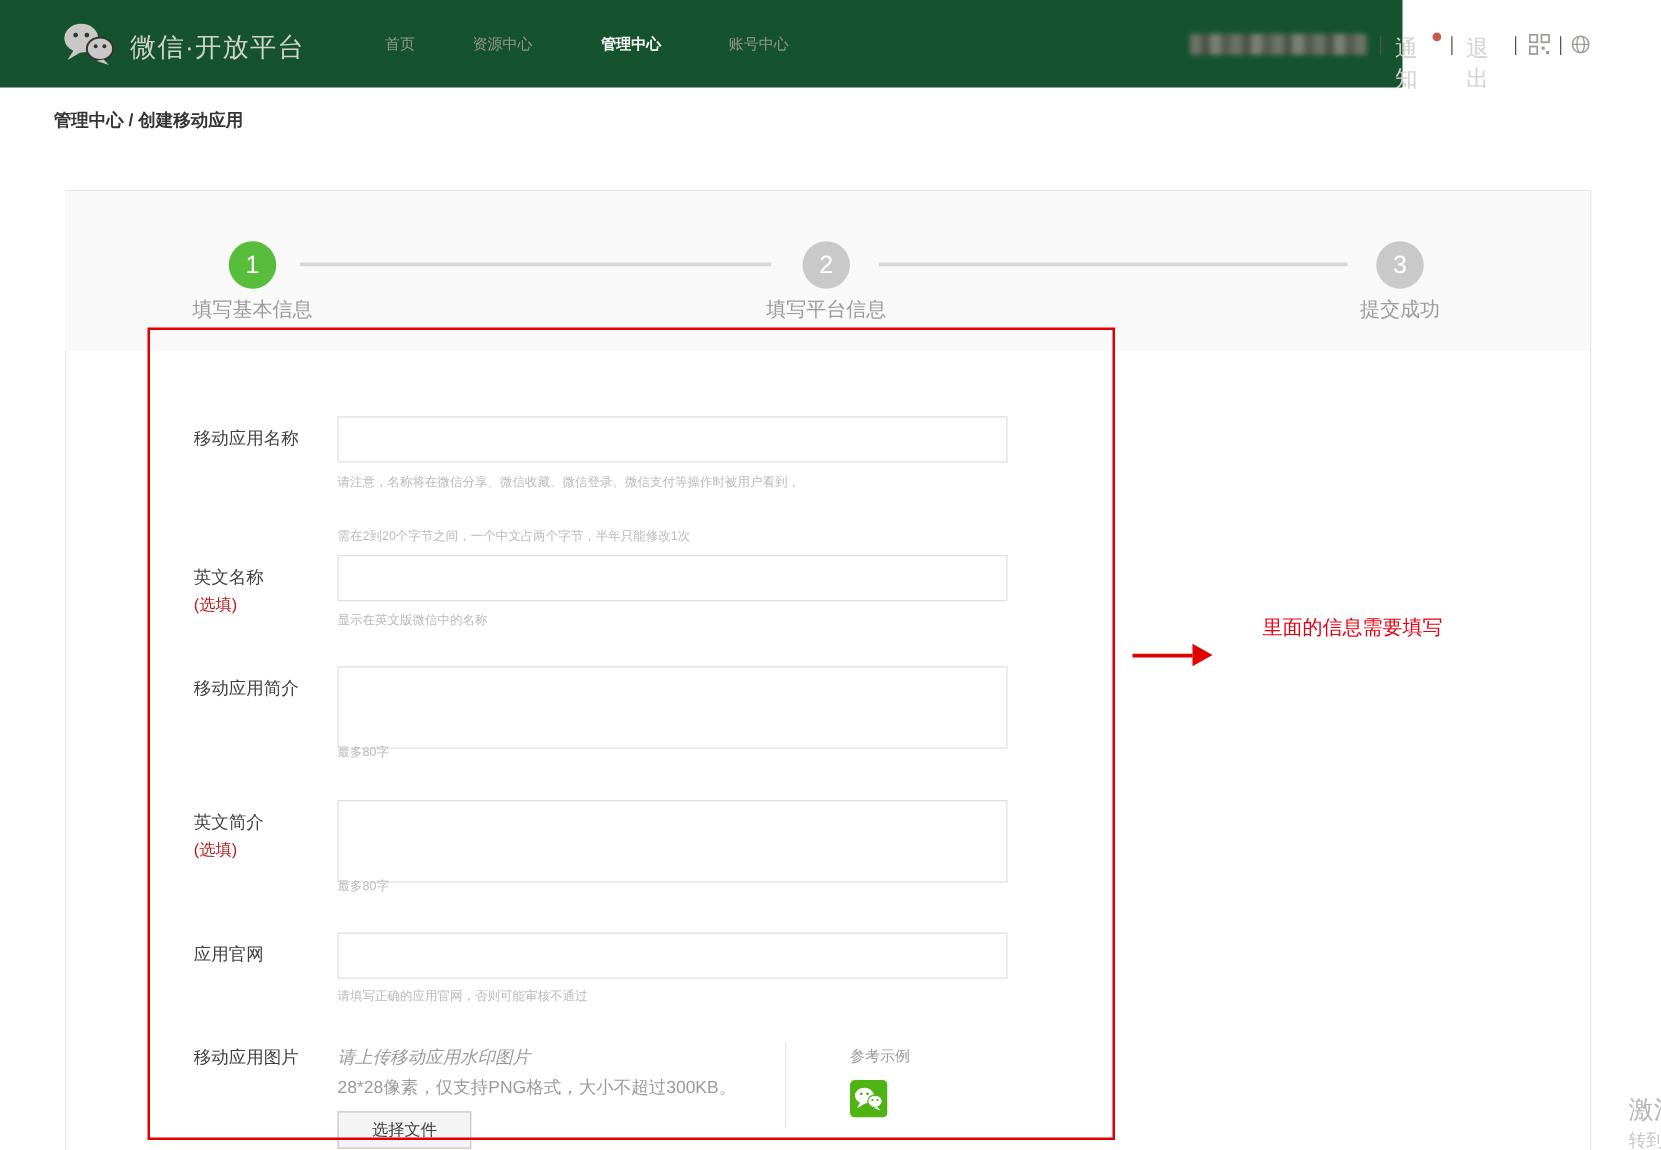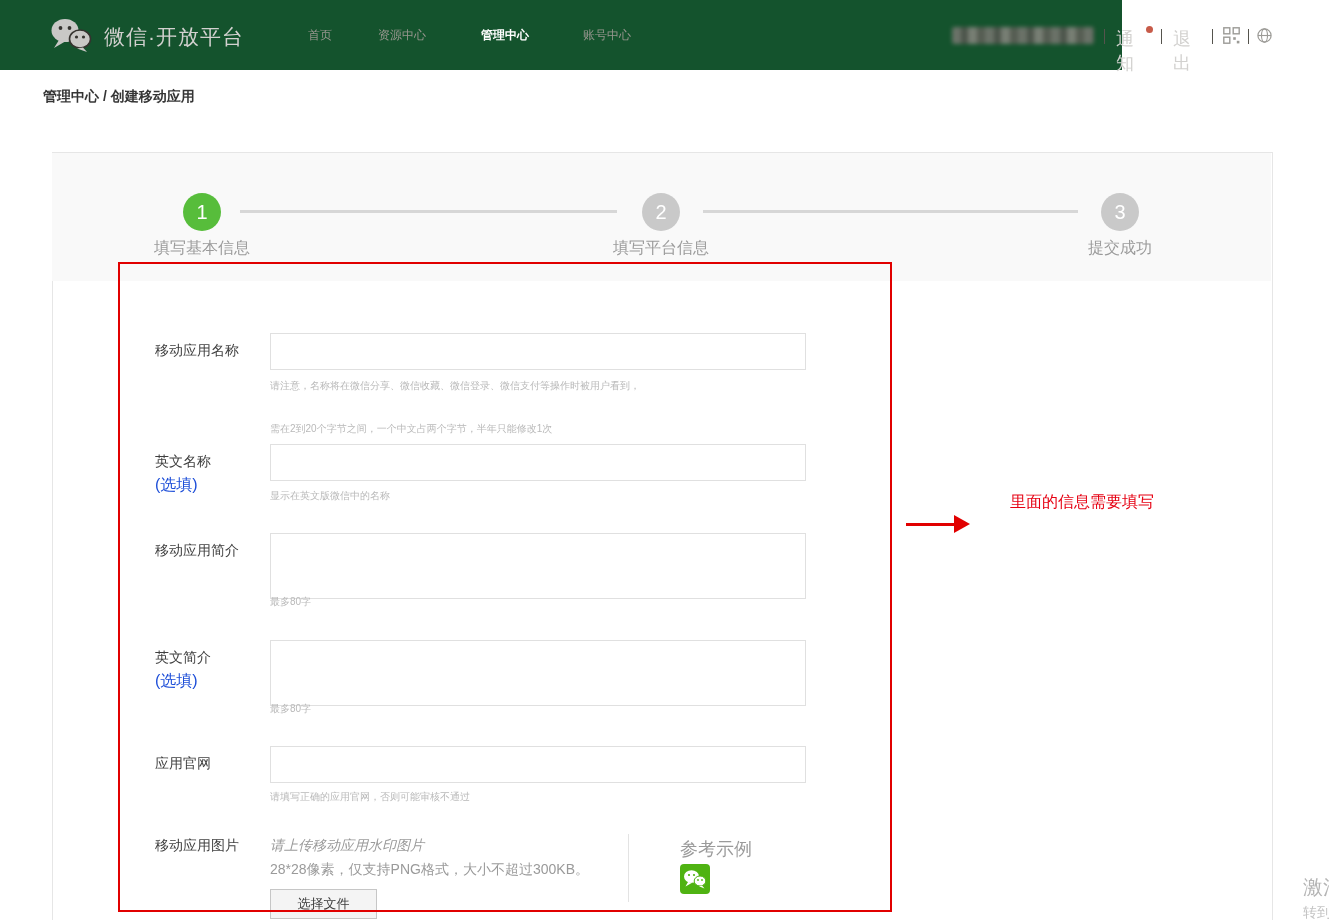--- a/index.html
+++ b/index.html
@@ -36,31 +36,31 @@
   
   .step-circle{width:38px;height:38px;border-radius:50%;color:#fff;font-size:20px;
     display:flex;align-items:center;justify-content:center;}
   .step-current{background:#57bd3b;}
   .step-upcoming{background:#c9c9c9;}
   .step-line{height:3px;background:#d7d7d7;top:210px;}
   .step-label{top:238px;font-size:16px;color:#9b9b9b;transform:translateX(-50%);white-space:nowrap;}
 
   
   .f-label{left:155px;font-size:14px;color:#3f3f3f;}
-  .f-optional{left:155px;font-size:16px;color:#1d4ed8;}
+  .f-optional{left:155px;font-size:13px;color:#b91c1c;}
   .f-input{left:270px;width:518px;height:35px;border:1px solid #e0e0e0;background:#fff;
     font-size:14px;padding:0 8px;box-sizing:content-box;outline:none;}
   .f-textarea{left:270px;width:518px;height:52px;border:1px solid #e0e0e0;background:#fff;
     font-size:14px;padding:6px 8px;resize:none;outline:none;font-family:inherit;}
   .f-help{left:270px;font-size:10px;color:#b9b9b9;white-space:nowrap;}
   .upload-tip{left:270px;font-size:14px;color:#9a9a9a;white-space:nowrap;}
   .file-btn{left:270px;top:889px;width:107px;height:30px;background:#f4f4f4;border:1px solid #c6c6c6;
     font-size:13px;color:#3c3c3c;font-family:inherit;cursor:pointer;}
   .v-divider{left:628px;top:834px;width:1px;height:68px;background:#e3e3e3;}
-  .example-label{left:680px;top:837px;font-size:18px;color:#9a9a9a;}
+  .example-label{left:680px;top:837px;font-size:12px;color:#9a9a9a;}
   .example-icon{left:680px;top:864px;width:30px;height:30px;}
 
   
   .red-rect{left:118px;top:262px;width:770px;height:646px;border:2px solid #e10000;
     pointer-events:none;z-index:6;}
   .arrow-shaft{left:906px;top:523px;width:48px;height:3px;background:#e10000;z-index:6;}
   .arrow-head{left:954px;top:515px;width:0;height:0;border-left:16px solid #e10000;
     border-top:9px solid transparent;border-bottom:9px solid transparent;z-index:6;}
   .annotation-text{left:1010px;top:492px;font-size:16px;color:#e60012;white-space:nowrap;z-index:6;}
 

